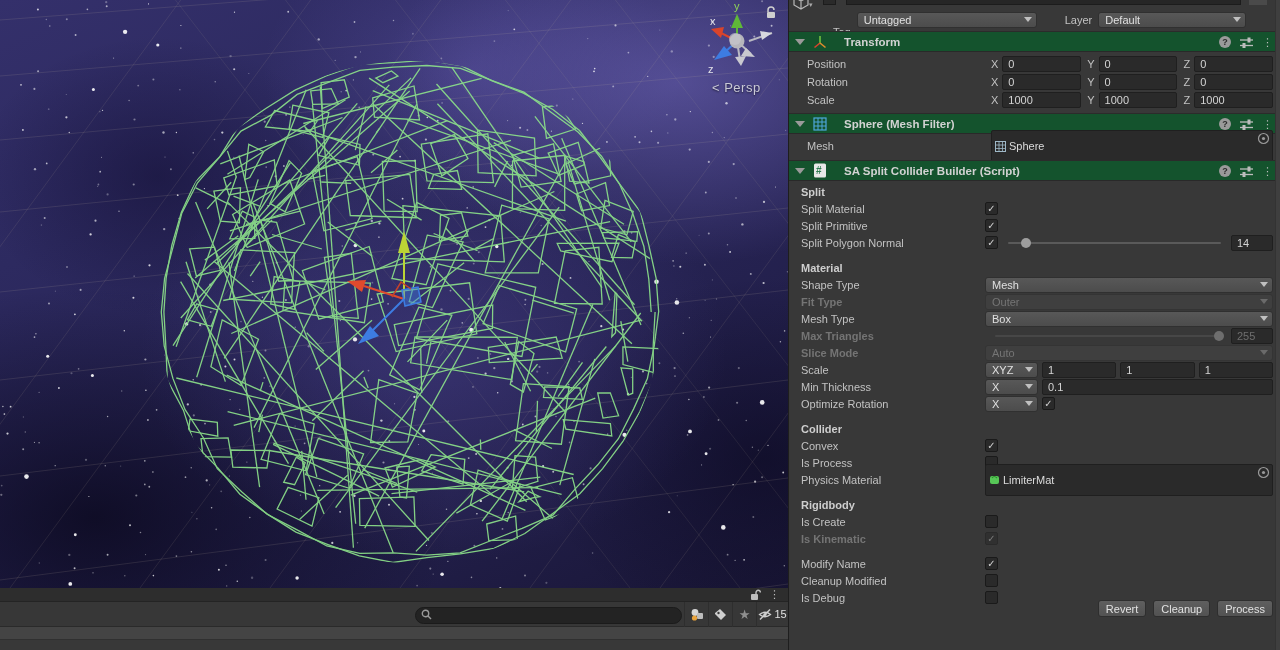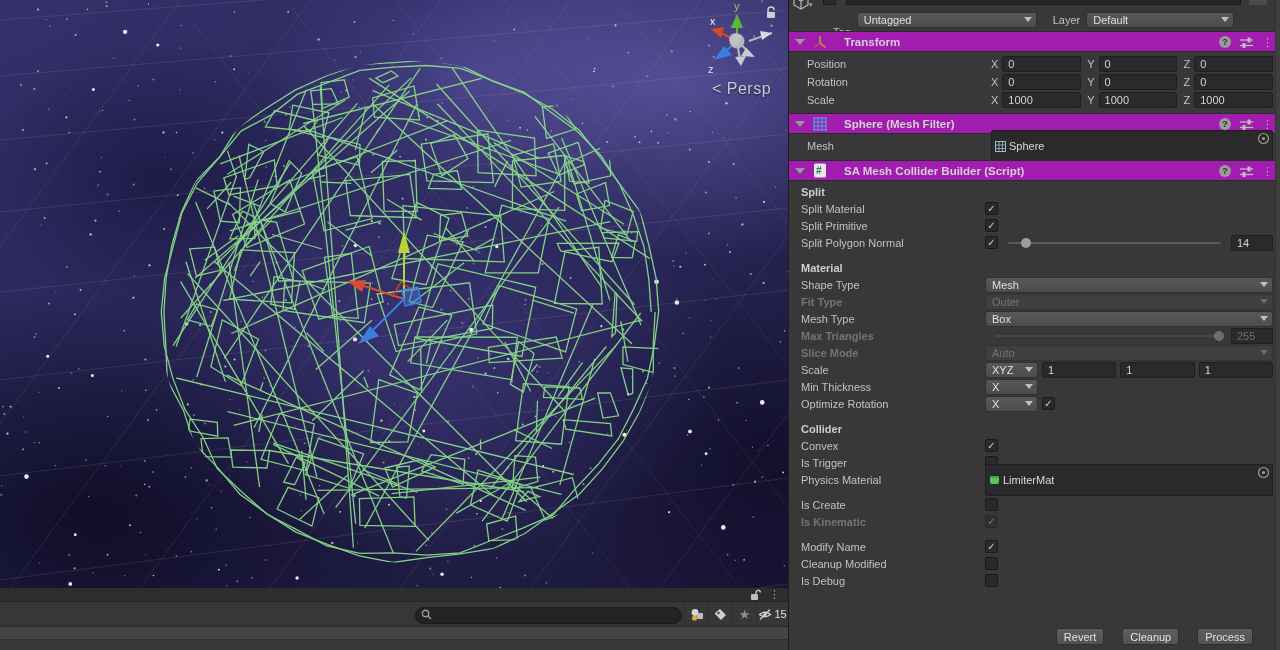--- a/index.html
+++ b/index.html
@@ -12,21 +12,21 @@
     background:
       radial-gradient(ellipse 420px 260px at 86% 14%, rgba(125,115,205,.50), transparent 70%),
       radial-gradient(ellipse 300px 200px at 60% 12%, rgba(105,95,185,.38), transparent 70%),
       radial-gradient(ellipse 420px 300px at 55% 60%, rgba(95,85,175,.30), transparent 70%),
       radial-gradient(ellipse 500px 320px at 12% 88%, rgba(8,6,24,.75), transparent 72%),
       radial-gradient(ellipse 320px 260px at 97% 78%, rgba(10,8,30,.6), transparent 70%),
       radial-gradient(ellipse 260px 200px at 20% 30%, rgba(18,14,50,.55), transparent 70%),
       linear-gradient(155deg,#34306b 0%, #2d2a60 28%, #272455 55%, #201d46 80%, #191636 100%);
   }
   .scene svg { position:absolute; left:0; top:0; }
-  .persp-label { position:absolute; left:712px; top:80px; color:#c9c9d6; font-size:16px;
+  .persp-label { position:absolute; left:712px; top:80px; color:#c9c9d6; font-size:13px;
                  letter-spacing:.5px; text-shadow:0 1px 2px rgba(0,0,0,.6); }
 
   
   .sbar-a { position:absolute; left:0; top:588px; width:788px; height:14px; background:#2d2d2d;
             border-bottom:1px solid #242424; display:flex; justify-content:flex-end; align-items:center; gap:8px; padding-right:8px; }
   .sbar-b { position:absolute; left:0; top:602px; width:788px; height:25px; background:#373737;
             border-bottom:1px solid #2a2a2a; display:flex; align-items:center; }
   .sbar-c { position:absolute; left:0; top:627px; width:788px; height:13px; background:#444444; border-bottom:1px solid #303030; }
   .sbar-d { position:absolute; left:0; top:640px; width:788px; height:10px; background:#383838; }
   .search-wrap { position:relative; margin-left:415px; width:271px; height:17px; }
@@ -49,33 +49,33 @@
   .top-partial { position:absolute; left:0; top:0; width:492px; height:9px; background:#383838; overflow:visible; }
   .go-icon { position:absolute; left:3px; top:-8px; }
   .go-icon-arrow { position:absolute; left:20px; top:1px; font-size:7px; color:#aaa; }
   .name-sliver { position:absolute; left:57px; top:0; width:395px; height:5px; background:#262626; border:1px solid #1c1c1c; border-top:none; }
   .static-sliver { position:absolute; left:460px; top:0; width:18px; height:5px; background:#4a4a4a; }
   .en-check-sliver { position:absolute; left:34px; top:0; width:13px; height:5px; background:#2a2a2a; border:1px solid #1c1c1c; border-top:none;}
 
   .tagbar { position:absolute; left:0; top:9px; width:492px; height:22px; display:flex; align-items:center; }
   .lbl-inline { color:#c2c2c2; }
   .tag-lbl { margin-left:44px;margin-top:24px; }
-  .layer-lbl { margin-left:16px; }
+  .layer-lbl { margin-left:28px; }
 
   .dd { position:relative; height:16px; background:linear-gradient(#585858,#4c4c4c); border:1px solid #303030;
         border-radius:3px; color:#e0e0e0; display:flex; align-items:center; padding:0 14px 0 6px; }
   .dd .arrow { position:absolute; right:4px; top:4px; width:0; height:0;
                border-left:4px solid transparent; border-right:4px solid transparent; border-top:5px solid #c0c0c0; }
   .dd.disabled { background:#3f3f3f; color:#757575; border-color:#343434; }
   .dd.disabled .arrow { border-top-color:#6a6a6a; }
   .dd-tag { margin-left:6px; width:180px; }
   .dd-layer { margin-left:6px; width:148px; }
 
   .component { position:absolute; left:0; width:492px; }
-  .comp-header { height:21px; background:#a21caf; border-top:1px solid #2b2b2b; border-bottom:1px solid #292929;
+  .comp-header { height:21px; background:#14532d; border-top:1px solid #2b2b2b; border-bottom:1px solid #292929;
                  display:flex; align-items:center; position:relative; }
   .foldout { width:0; height:0; border-left:5px solid transparent; border-right:5px solid transparent;
              border-top:6px solid #9a9a9a; margin-left:6px; }
   .comp-icon { margin-left:7px; width:16px; height:16px; display:flex; align-items:center; justify-content:center; }
   .comp-title { margin-left:16px; font-weight:bold; color:#d2d2d2; font-size:11.5px; }
   .hdr-icons { position:absolute; right:8px; top:4px; display:flex; gap:9px; align-items:center; }
   .help-circ { width:12px; height:12px; border-radius:50%; background:#9a9a9a; color:#2c2c2c; font-size:9px;
                font-weight:bold; display:flex; align-items:center; justify-content:center; }
 
   .row, .srow { display:flex; align-items:center; height:18px; padding-left:18px; padding-right:8px; position:relative; }
@@ -103,21 +103,21 @@
 
   .axis-dd { width:53px; flex:none; margin-right:4px; }
   .objfield { flex:1; height:32px; background:#2a2a2a; border:1px solid #1f1f1f; border-radius:2px;
               display:flex; align-items:center; padding:0 3px; color:#dcdcdc; position:relative; }
   .objfield .picker { position:absolute; right:2px; top:1px; }
   .obj-ico { margin-right:3px; display:flex; }
 
   .adv-tri { width:0; height:0; border-top:4px solid transparent; border-bottom:4px solid transparent;
              border-left:5px solid #7a7a7a; position:absolute; left:5px; top:5px; }
 
-  .btn-row { position:absolute; left:0; top:628px; width:492px; display:flex; justify-content:flex-end; gap:18px; padding-right:28px; }
+  .btn-row { position:absolute; left:0; top:600px; width:492px; display:flex; justify-content:flex-end; gap:7px; padding-right:8px; }
   .ubtn { height:17px; background:linear-gradient(#5f5f5f,#525252); border:1px solid #2e2e2e; border-radius:3px;
           color:#e2e2e2; font-size:11px; padding:0 7px; display:flex; align-items:center; }
 </style>
 </head>
 <body>
 
 <div class="root">
 
   <div class="scene">
     <svg id="stars" width="788" height="588">
@@ -996,21 +996,21 @@
 
     <div class="component" style="top:160px;">
       <div class="comp-header">
         <div class="foldout"></div>
         <div class="comp-icon">
           <svg width="14" height="15">
             <rect x="1" y="0.5" width="12" height="14" rx="1.5" fill="#e8e8e8"></rect>
             <text x="3" y="11" font-size="10" font-weight="bold" fill="#2e7d52" font-family="Liberation Sans, sans-serif">#</text>
           </svg>
         </div>
-        <span class="comp-title">SA Mesh Collider Builder (Script)</span>
+        <span class="comp-title">SA Split Collider Builder (Script)</span>
         <div class="hdr-icons">
           <div class="help-circ">?</div>
           <svg width="13" height="11">
             <line x1="0" y1="3" x2="13" y2="3" stroke="#bdbdbd" stroke-width="1.3"></line>
             <rect x="7.5" y="0.5" width="3" height="5" fill="#bdbdbd"></rect>
             <line x1="0" y1="8.5" x2="13" y2="8.5" stroke="#bdbdbd" stroke-width="1.3"></line>
             <rect x="2.5" y="6" width="3" height="5" fill="#bdbdbd"></rect>
           </svg>
           <div class="kebab">⋮</div>
         </div>
@@ -1102,20 +1102,21 @@
               <div class="tfield" style="flex: 1 1 0%; margin-left: 4px;">1</div>
             </div>
           </div>
           <div class="srow">
             <span class="row-label">Min Thickness</span>
             <div class="row-value">
               <div class="dd axis-dd">
                 <span>X</span>
                 <span class="arrow"></span>
               </div>
+              <div class="tfield" style="flex: 1 1 0%;">0.1</div>
             </div>
           </div>
           <div class="srow">
             <span class="row-label">Optimize Rotation</span>
             <div class="row-value">
               <div class="dd axis-dd">
                 <span>X</span>
                 <span class="arrow"></span>
               </div>
               <div class="checkbox">✓</div>
@@ -1125,21 +1126,21 @@
           <div class="srow">
             <span class="row-label bold">Collider</span>
           </div>
           <div class="srow">
             <span class="row-label">Convex</span>
             <div class="row-value">
               <div class="checkbox">✓</div>
             </div>
           </div>
           <div class="srow">
-            <span class="row-label">Is Trigger</span>
+            <span class="row-label">Is Process</span>
             <div class="row-value">
               <div class="checkbox"></div>
             </div>
           </div>
           <div class="srow">
             <span class="row-label">Physics Material</span>
             <div class="row-value">
               <div class="objfield">
                 <span class="obj-ico">
                   <svg width="11" height="11">
@@ -1150,20 +1151,23 @@
                 <span>LimiterMat</span>
                 <span class="picker"><svg width="13" height="13">
                     <circle cx="6.5" cy="6.5" r="5" fill="none" stroke="#9a9a9a" stroke-width="1.2"></circle>
                     <circle cx="6.5" cy="6.5" r="1.6" fill="#9a9a9a"></circle>
                   </svg></span>
               </div>
             </div>
           </div>
           <div class="sgap"></div>
           <div class="srow">
+            <span class="row-label bold">Rigidbody</span>
+          </div>
+          <div class="srow">
             <span class="row-label">Is Create</span>
             <div class="row-value">
               <div class="checkbox"></div>
             </div>
           </div>
           <div class="srow">
             <span class="row-label disabled">Is Kinematic</span>
             <div class="row-value">
               <div class="checkbox disabled">✓</div>
             </div>

